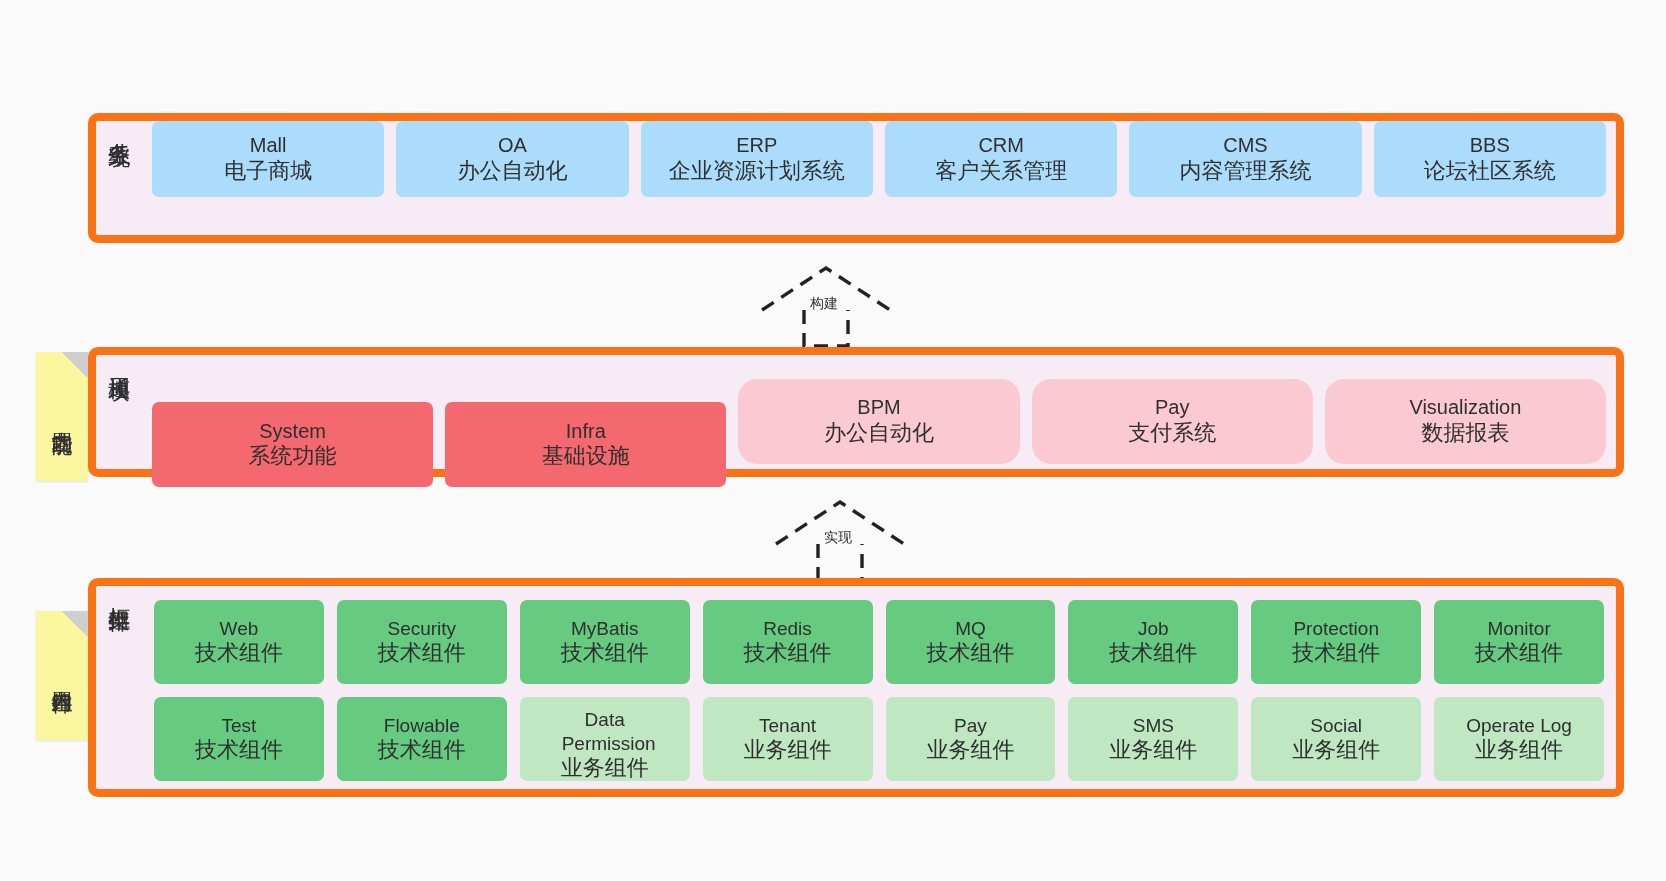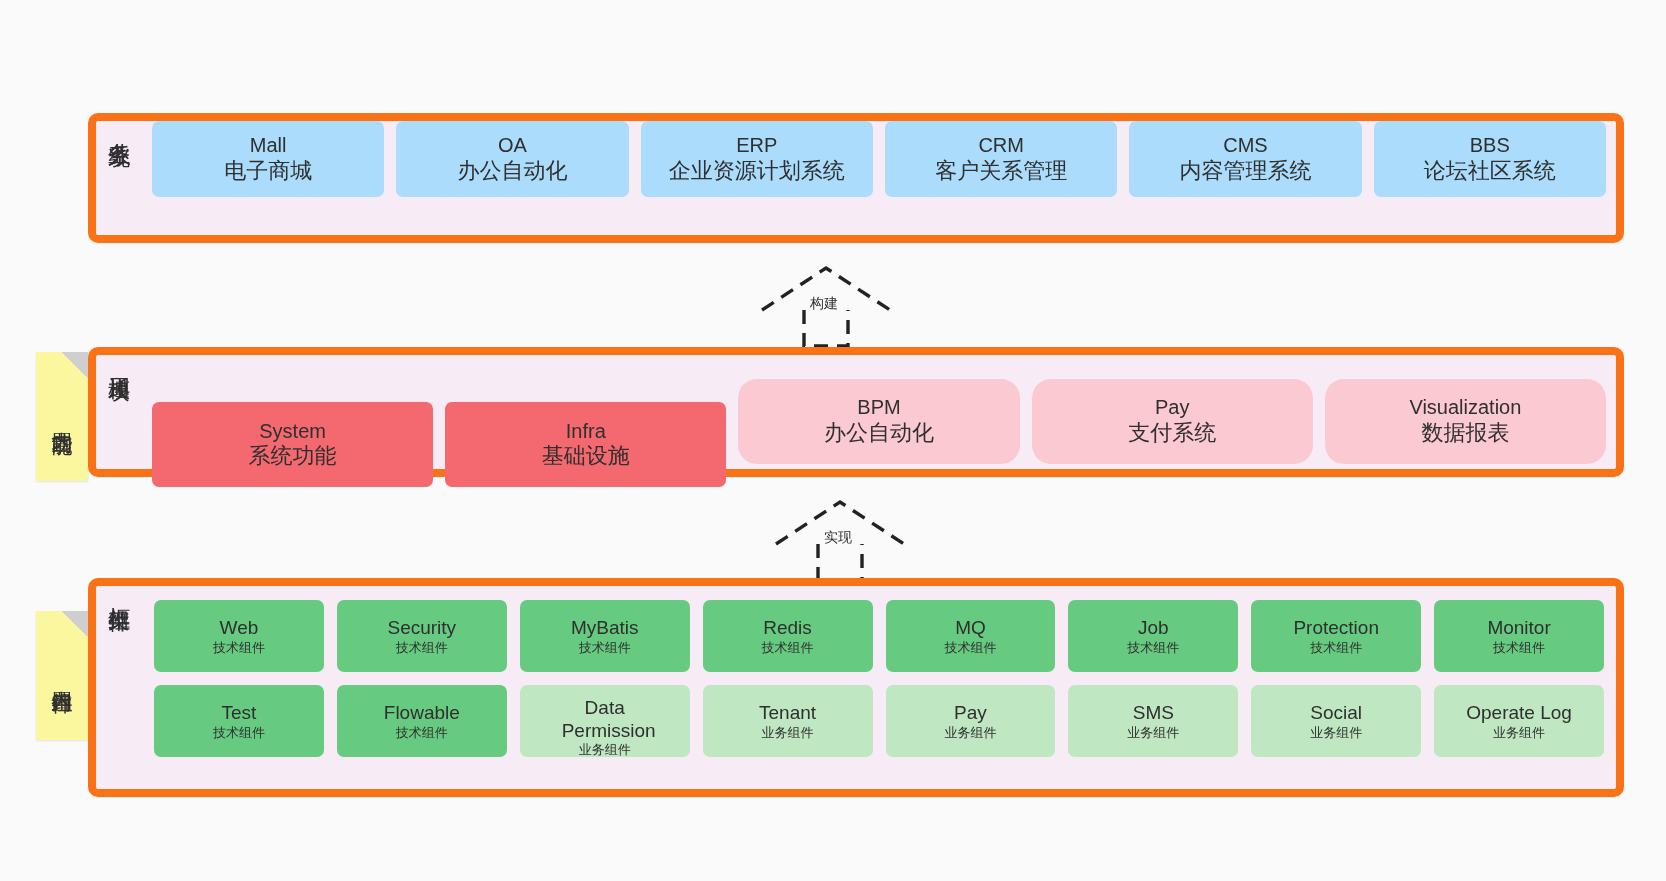--- a/index.html
+++ b/index.html
@@ -71,25 +71,25 @@
     line-height:1.22;
     color:#2f2f2f;
   }
   .card .en{font-size:20px;}
   .card .cn{font-size:22px;}
 
   .top-card{flex:1 1 0;height:76px;background:#abdcfb;}
   .mid-card{flex:1 1 0;height:85px;}
   .mid-card.strong{background:#f4696f;margin-top:47px;}
   .mid-card.soft{background:#fbc9d1;border-radius:19px;}
-  .bot-card{flex:1 1 0;height:72px;}
+  .bot-card{flex:1 1 0;height:84px;}
   .bot-card.tech{background:#66cb80;}
   .bot-card.biz{background:#bfe7c2;}
   .bot-card .en{font-size:19px;}
-  .bot-card .cn{font-size:13px;}
+  .bot-card .cn{font-size:22px;}
 
   
   .note{
     position:absolute;
     background:#fbf79f;
     box-sizing:border-box;
     display:flex;
     align-items:center;
     justify-content:center;
     font-size:21px;

